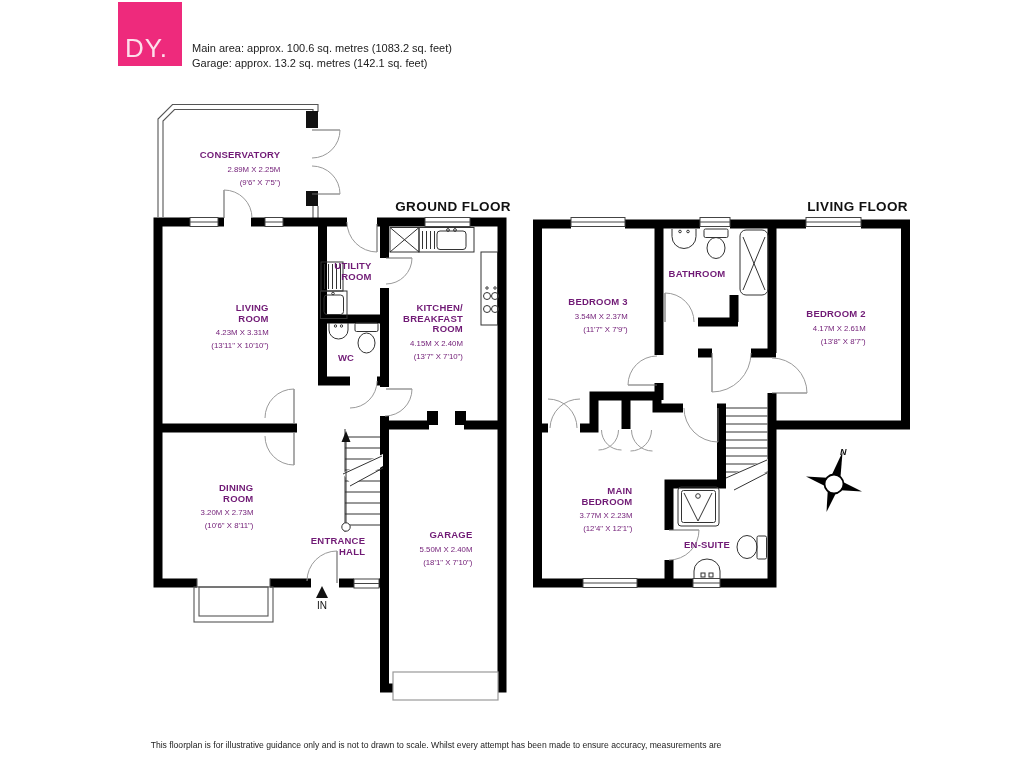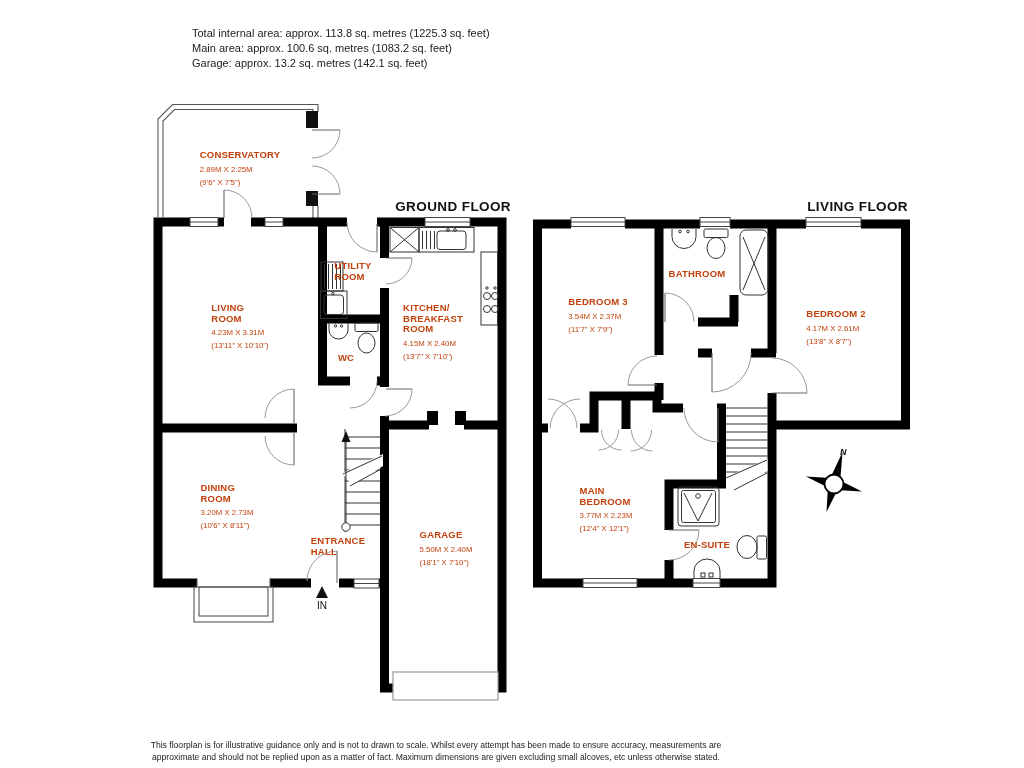--- a/index.html
+++ b/index.html
@@ -5,34 +5,36 @@
   html,body{margin:0;padding:0;background:#fff;}
   .page{position:relative;width:1024px;height:768px;background:#fff;overflow:hidden;
         font-family:"Liberation Sans","DejaVu Sans",sans-serif;color:#111;}
   .logo{position:absolute;left:118px;top:2px;width:64px;height:64px;background:#EE2A7C;}
   .logo span{position:absolute;left:7px;bottom:2px;font-size:26px;letter-spacing:1px;
              color:rgba(255,255,255,.85);font-weight:400;}
   .doc-title{position:absolute;left:192px;top:5px;font-size:17px;font-weight:700;letter-spacing:.2px;}
   .area-line{position:absolute;left:192px;font-size:11px;color:#222;}
   .plan-svg{position:absolute;left:0;top:0;}
   .floor-title{position:absolute;font-size:13.5px;font-weight:800;letter-spacing:.4px;transform:translateX(-100%);}
-  .room-label{position:absolute;transform:translateX(-50%);text-align:left;color:#c2410c;}
+  .room-label{position:absolute;transform:translateX(-50%);text-align:right;color:#701a75;}
   .rname{font-weight:700;font-size:9.5px;line-height:1.12;white-space:pre-line;letter-spacing:.2px;}
   .rdim{font-size:7.8px;line-height:1.18;margin-top:4px;}
   .small-label{position:absolute;transform:translateX(-50%);font-weight:400;font-size:10px;}
   .n-label{position:absolute;font-weight:700;font-size:9px;font-style:italic;}
   .footer{position:absolute;left:0;top:739px;width:872px;text-align:center;font-size:8.6px;
           line-height:1.45;color:#222;}
 </style>
 </head>
 <body>
 
 <div class="page">
 
-  <div class="area-line" style="top:27px">Total internal area: approx. 113.8 sq. metres (1225.3 sq. feet)</div>
+  <div class="logo">
+    <span>DY.</span>
+  </div>
   <div class="area-line" style="top:42px">Main area: approx. 100.6 sq. metres (1083.2 sq. feet)</div>
   <div class="area-line" style="top:57px">Garage: approx. 13.2 sq. metres (142.1 sq. feet)</div>
 
   <svg class="plan-svg" width="1024" height="768" viewBox="0 0 1024 768">
 
     <g>
 
       <g stroke="#555" stroke-width="1.1" fill="none">
         <path d="M 158 217 L 158 119 L 172.5 104.5 L 318 104.5 L 318 112"></path>
         <path d="M 163 217 L 163 121 L 174.5 109.5 L 313 109.5 L 313 112"></path>
@@ -301,16 +303,15 @@
     <div class="rdim">3.77M X 2.23M</div>
     <div class="rdim">(12'4" X 12'1")</div>
   </div>
   <div class="room-label" style="left:707px;top:540px">
     <div class="rname">EN-SUITE</div>
   </div>
   <div class="n-label" style="left:840px;top:447px">N</div>
 
   <div class="footer">
     <div>This floorplan is for illustrative guidance only and is not to drawn to scale. Whilst every attempt has been made to ensure accuracy, measurements are</div>
-    <div>approximate and should not be replied upon as a matter of fact. Maximum dimensions are given excluding small alcoves, etc unless otherwise stated.</div>
   </div>
 
 </div>
 
 </body></html>

